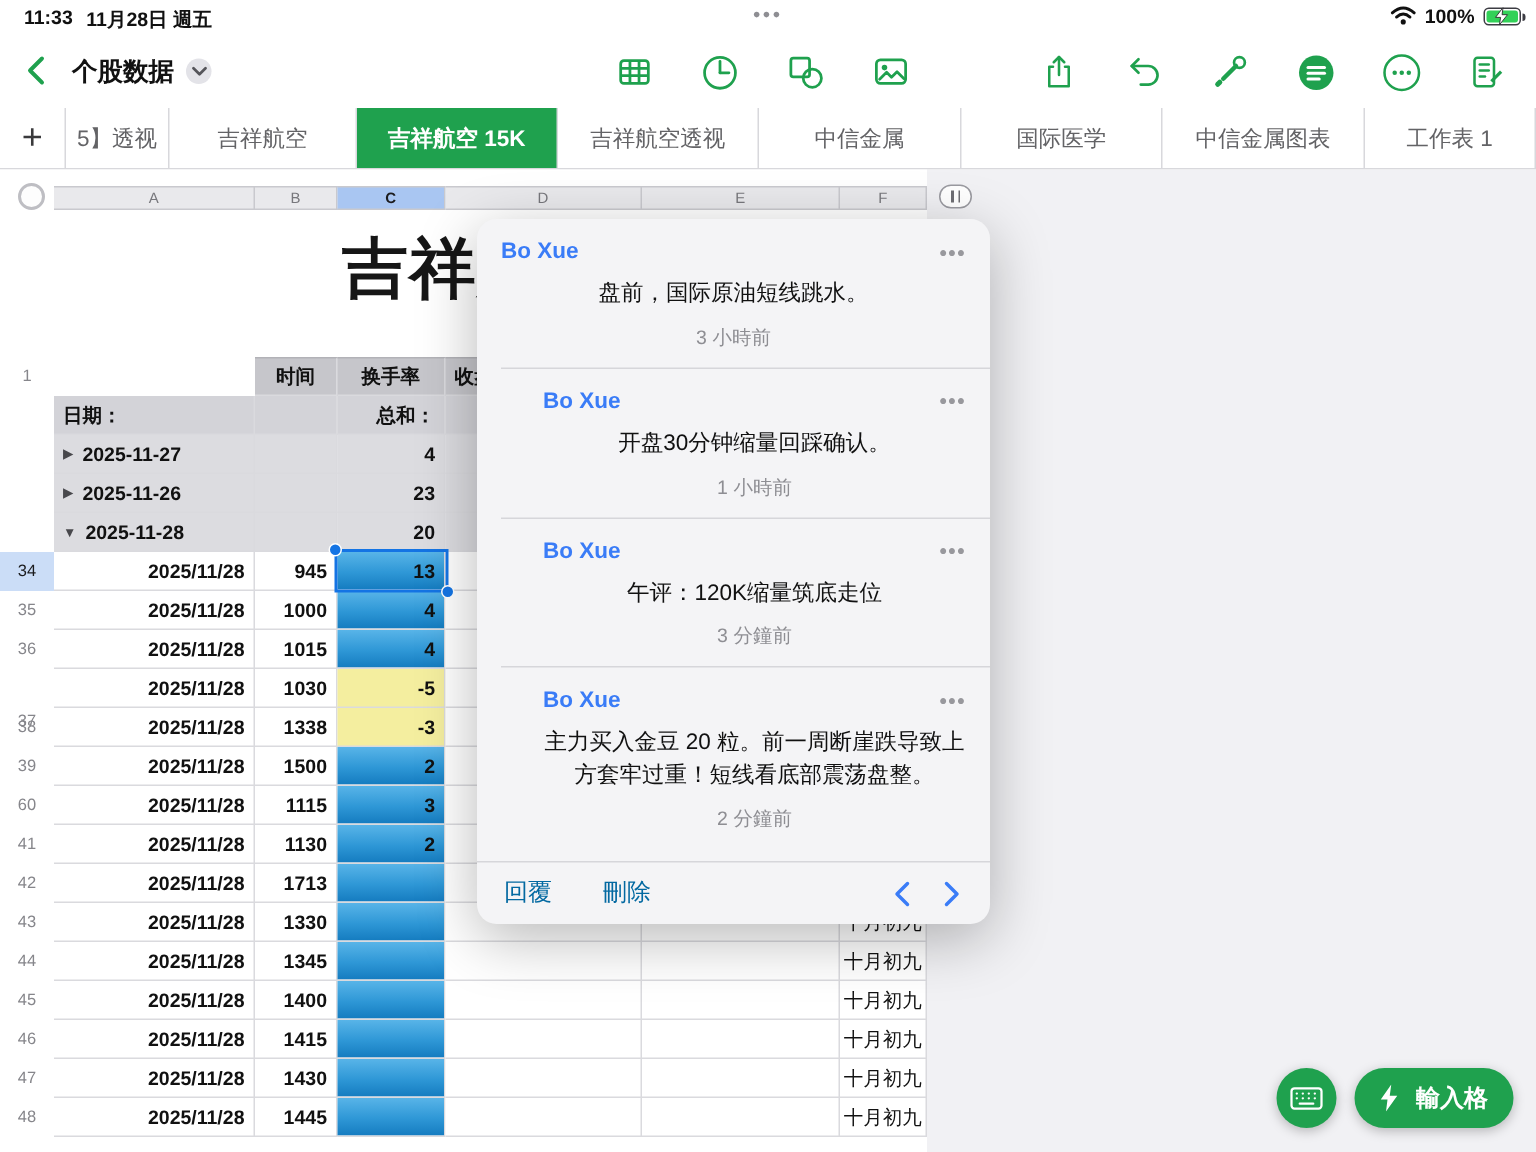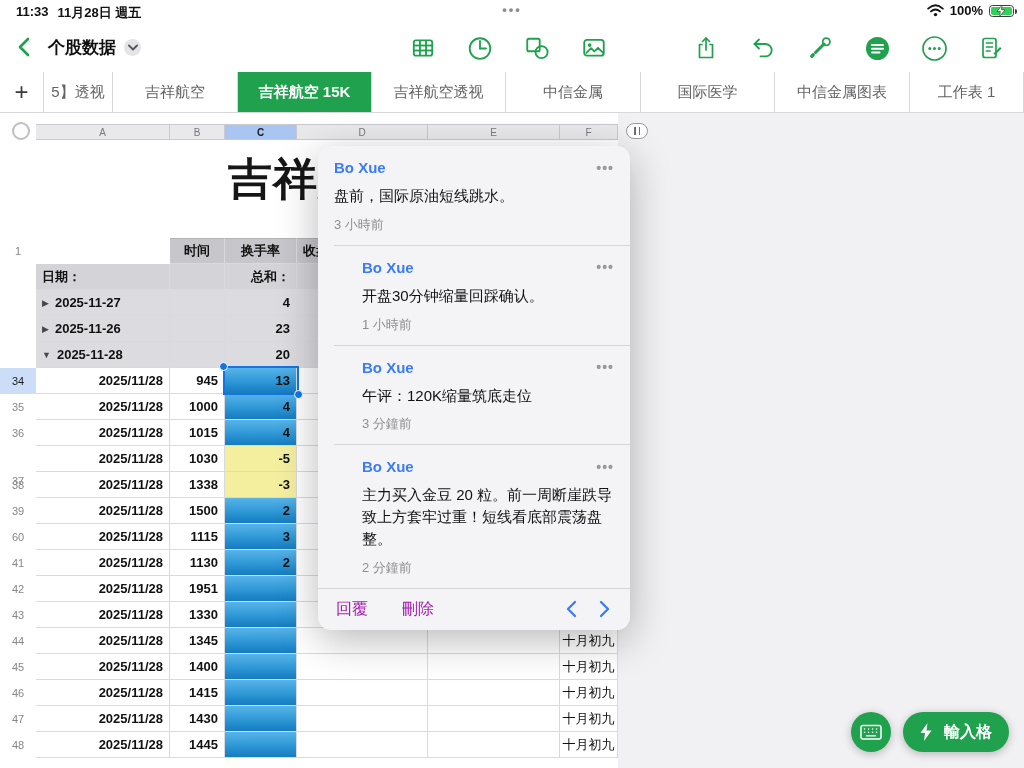--- a/index.html
+++ b/index.html
@@ -53,32 +53,32 @@
   .cell.blue { background:linear-gradient(180deg,#58b4e8 0%,#2e97d6 55%,#157cc0 100%); font-weight:600; }
   .cell.yellow { background:#f4ee9f; font-weight:600; }
   .cell .arrow { font-size:9px; color:#48484c; margin-right:6px; }
   .cell.num { font-weight:600; }
   .sel-rect { position:absolute; left:223px; top:366px; width:76px; height:29px; border:2px solid #1474e4; z-index:3; }
   .sel-dot { position:absolute; width:9px; height:9px; border-radius:50%; background:#1474e4; border:1.5px solid #fff; }
   .sel-dot.tl { left:-6px; top:-6px; }
   .sel-dot.br { right:-6px; bottom:-6px; }
 
   
-  .popup { position:absolute; left:318px; top:146px; width:312px; min-height:470px; background:#f4f4f6; border-radius:13px; box-shadow:0 10px 40px rgba(0,0,0,.28); z-index:5; display:flex; flex-direction:column; }
+  .popup { position:absolute; left:318px; top:146px; width:342px; min-height:470px; background:#f4f4f6; border-radius:13px; box-shadow:0 10px 40px rgba(0,0,0,.28); z-index:5; display:flex; flex-direction:column;text-align:center; }
   .c-list { flex:1; }
   .comment { padding:13px 16px 11px 16px; }
   .comment.reply { padding-left:44px; }
   .c-head { display:flex; align-items:center; justify-content:space-between; }
   .c-author { color:#3a7cf7; font-weight:bold; font-size:15px; }
   .c-more { color:#98989d; font-weight:bold; letter-spacing:1px; font-size:14px; cursor:pointer; }
   .c-text { margin-top:9px; font-size:15px; line-height:1.45; color:#111; }
   .c-time { margin-top:9px; font-size:13px; color:#8e8e93; }
   .c-div { height:1px; background:#d6d6da; margin-left:16px; }
   .c-actions { height:42px; border-top:1px solid #d6d6da; display:flex; align-items:center; padding:0 18px; gap:34px; }
-  .c-act { color:#a21caf; font-size:16px; cursor:pointer; }
+  .c-act { color:#0369a1; font-size:16px; cursor:pointer; }
   .c-nav { margin-left:auto; display:flex; gap:20px; align-items:center; }
   .c-nav svg { cursor:pointer; }
 
   
   .kb-btn { position:absolute; left:851px; top:712px; width:40px; height:40px; border-radius:50%; background:#1fa14e; display:flex; align-items:center; justify-content:center; z-index:6; box-shadow:0 2px 8px rgba(0,0,0,.25); cursor:pointer; }
   .input-btn { position:absolute; left:903px; top:712px; width:106px; height:40px; border-radius:20px; background:#1fa14e; color:#fff; font-weight:bold; font-size:16px; display:flex; align-items:center; justify-content:center; gap:12px; z-index:6; box-shadow:0 2px 8px rgba(0,0,0,.25); cursor:pointer; }
 </style>
 </head>
 <body>
 
@@ -324,21 +324,21 @@
       <div class="cell center" style="left: 560px; top: 524px; width: 58px; height: 26px;"></div>
       <div class="gnum" style="left: 0px; top: 550px; width: 36px; height: 26px;">41</div>
       <div class="cell right num" style="left: 36px; top: 550px; width: 134px; height: 26px;">2025/11/28</div>
       <div class="cell right num" style="left: 170px; top: 550px; width: 55px; height: 26px;">1130</div>
       <div class="cell right blue" style="left: 225px; top: 550px; width: 72px; height: 26px;">2</div>
       <div class="cell" style="left: 297px; top: 550px; width: 131px; height: 26px;"></div>
       <div class="cell" style="left: 428px; top: 550px; width: 132px; height: 26px;"></div>
       <div class="cell center" style="left: 560px; top: 550px; width: 58px; height: 26px;"></div>
       <div class="gnum" style="left: 0px; top: 576px; width: 36px; height: 26px;">42</div>
       <div class="cell right num" style="left: 36px; top: 576px; width: 134px; height: 26px;">2025/11/28</div>
-      <div class="cell right num" style="left: 170px; top: 576px; width: 55px; height: 26px;">1951</div>
+      <div class="cell right num" style="left: 170px; top: 576px; width: 55px; height: 26px;">1713</div>
       <div class="cell right blue" style="left: 225px; top: 576px; width: 72px; height: 26px;"></div>
       <div class="cell" style="left: 297px; top: 576px; width: 131px; height: 26px;"></div>
       <div class="cell" style="left: 428px; top: 576px; width: 132px; height: 26px;"></div>
       <div class="cell center" style="left: 560px; top: 576px; width: 58px; height: 26px;"></div>
       <div class="gnum" style="left: 0px; top: 602px; width: 36px; height: 26px;">43</div>
       <div class="cell right num" style="left: 36px; top: 602px; width: 134px; height: 26px;">2025/11/28</div>
       <div class="cell right num" style="left: 170px; top: 602px; width: 55px; height: 26px;">1330</div>
       <div class="cell right blue" style="left: 225px; top: 602px; width: 72px; height: 26px;"></div>
       <div class="cell" style="left: 297px; top: 602px; width: 131px; height: 26px;"></div>
       <div class="cell" style="left: 428px; top: 602px; width: 132px; height: 26px;"></div>

